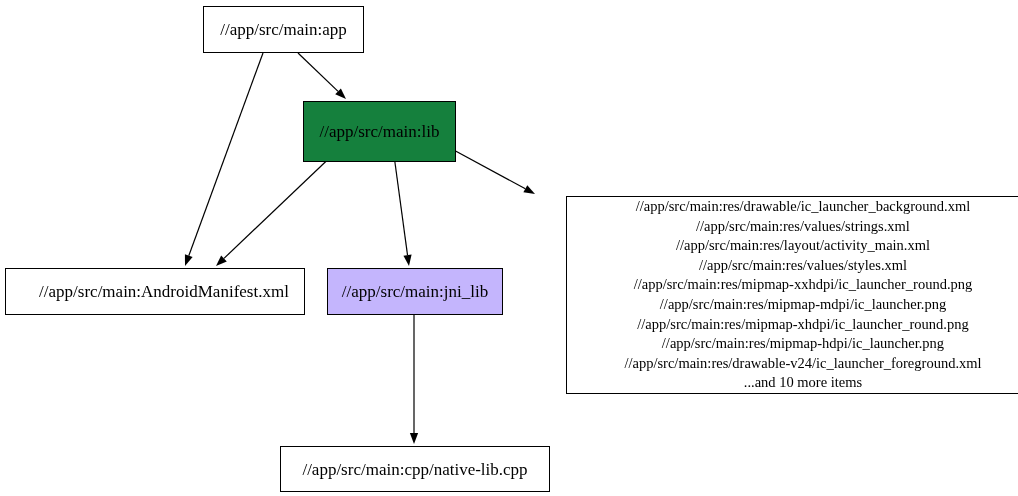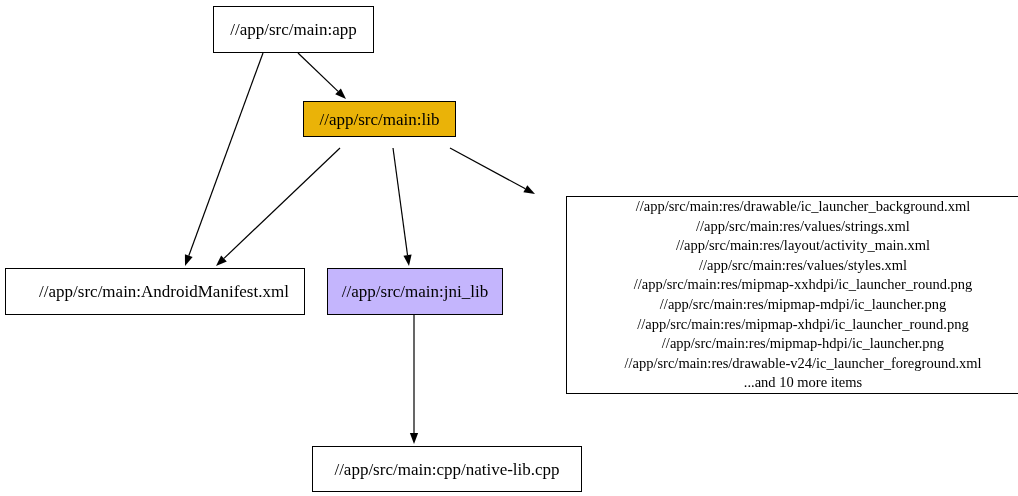--- a/index.html
+++ b/index.html
@@ -79,42 +79,42 @@
         <line x1="450" y1="148" x2="525.3258030454986" y2="188.76455223638746" stroke="#000000" stroke-width="1.2"></line>
         <polygon points="535,194 523.3744088790612,192.37038928306526 527.2771972119359,185.15871518970965" fill="#000000"></polygon>
       </g>
       <g>
         <line x1="414" y1="315" x2="414" y2="433" stroke="#000000" stroke-width="1.2"></line>
         <polygon points="414,444 409.9,433 418.1,433" fill="#000000"></polygon>
       </g>
     </svg>
 
   <div id="node-layer">
-      <div class="node node-single" style="left: 213px; top: 6px; width: 161px; height: 47px; border-color: rgb(0, 0, 0); background: rgb(255, 255, 255);">
+      <div class="node node-single" style="left: 203px; top: 6px; width: 161px; height: 47px; border-color: rgb(0, 0, 0); background: rgb(255, 255, 255);">
         <span class="node-label" style="color: rgb(0, 0, 0);">//app/src/main:app</span>
       </div>
-      <div class="node node-single" style="left: 303px; top: 101px; width: 153px; height: 36px; border-color: rgb(0, 0, 0); background: #eab308;">
+      <div class="node node-single" style="left: 303px; top: 101px; width: 153px; height: 61px; border-color: rgb(0, 0, 0); background: #15803d;">
         <span class="node-label" style="color: rgb(0, 0, 0);">//app/src/main:lib</span>
       </div>
       <div class="node node-single" style="left: 5px; top: 268px; width: 300px; height: 47px; border-color: rgb(0, 0, 0); background: rgb(255, 255, 255); padding-left: 18px;">
         <span class="node-label" style="color: rgb(0, 0, 0);">//app/src/main:AndroidManifest.xml</span>
       </div>
       <div class="node node-single" style="left: 327px; top: 268px; width: 176px; height: 47px; border-color: rgb(0, 0, 0); background: #c4b5fd;">
         <span class="node-label" style="color: rgb(0, 0, 0);">//app/src/main:jni_lib</span>
       </div>
       <div class="node node-multi" style="left: 532px; top: 196px; width: 474px; height: 198px; border-color: rgb(0, 0, 0); background: rgb(255, 255, 255); margin-left: 34px;">
         <span class="node-label" style="color: rgb(0, 0, 0);">//app/src/main:res/drawable/ic_launcher_background.xml
 //app/src/main:res/values/strings.xml
 //app/src/main:res/layout/activity_main.xml
 //app/src/main:res/values/styles.xml
 //app/src/main:res/mipmap-xxhdpi/ic_launcher_round.png
 //app/src/main:res/mipmap-mdpi/ic_launcher.png
 //app/src/main:res/mipmap-xhdpi/ic_launcher_round.png
 //app/src/main:res/mipmap-hdpi/ic_launcher.png
 //app/src/main:res/drawable-v24/ic_launcher_foreground.xml
 ...and 10 more items</span>
       </div>
-      <div class="node node-single" style="left: 280px; top: 446px; width: 270px; height: 46px; border-color: rgb(0, 0, 0); background: rgb(255, 255, 255); margin-left: 32px;">
+      <div class="node node-single" style="left: 280px; top: 446px; width: 270px; height: 46px; border-color: rgb(0, 0, 0); background: rgb(255, 255, 255);">
         <span class="node-label" style="color: rgb(0, 0, 0);">//app/src/main:cpp/native-lib.cpp</span>
       </div>
     </div>
 
 </div>
 
 </body></html>

